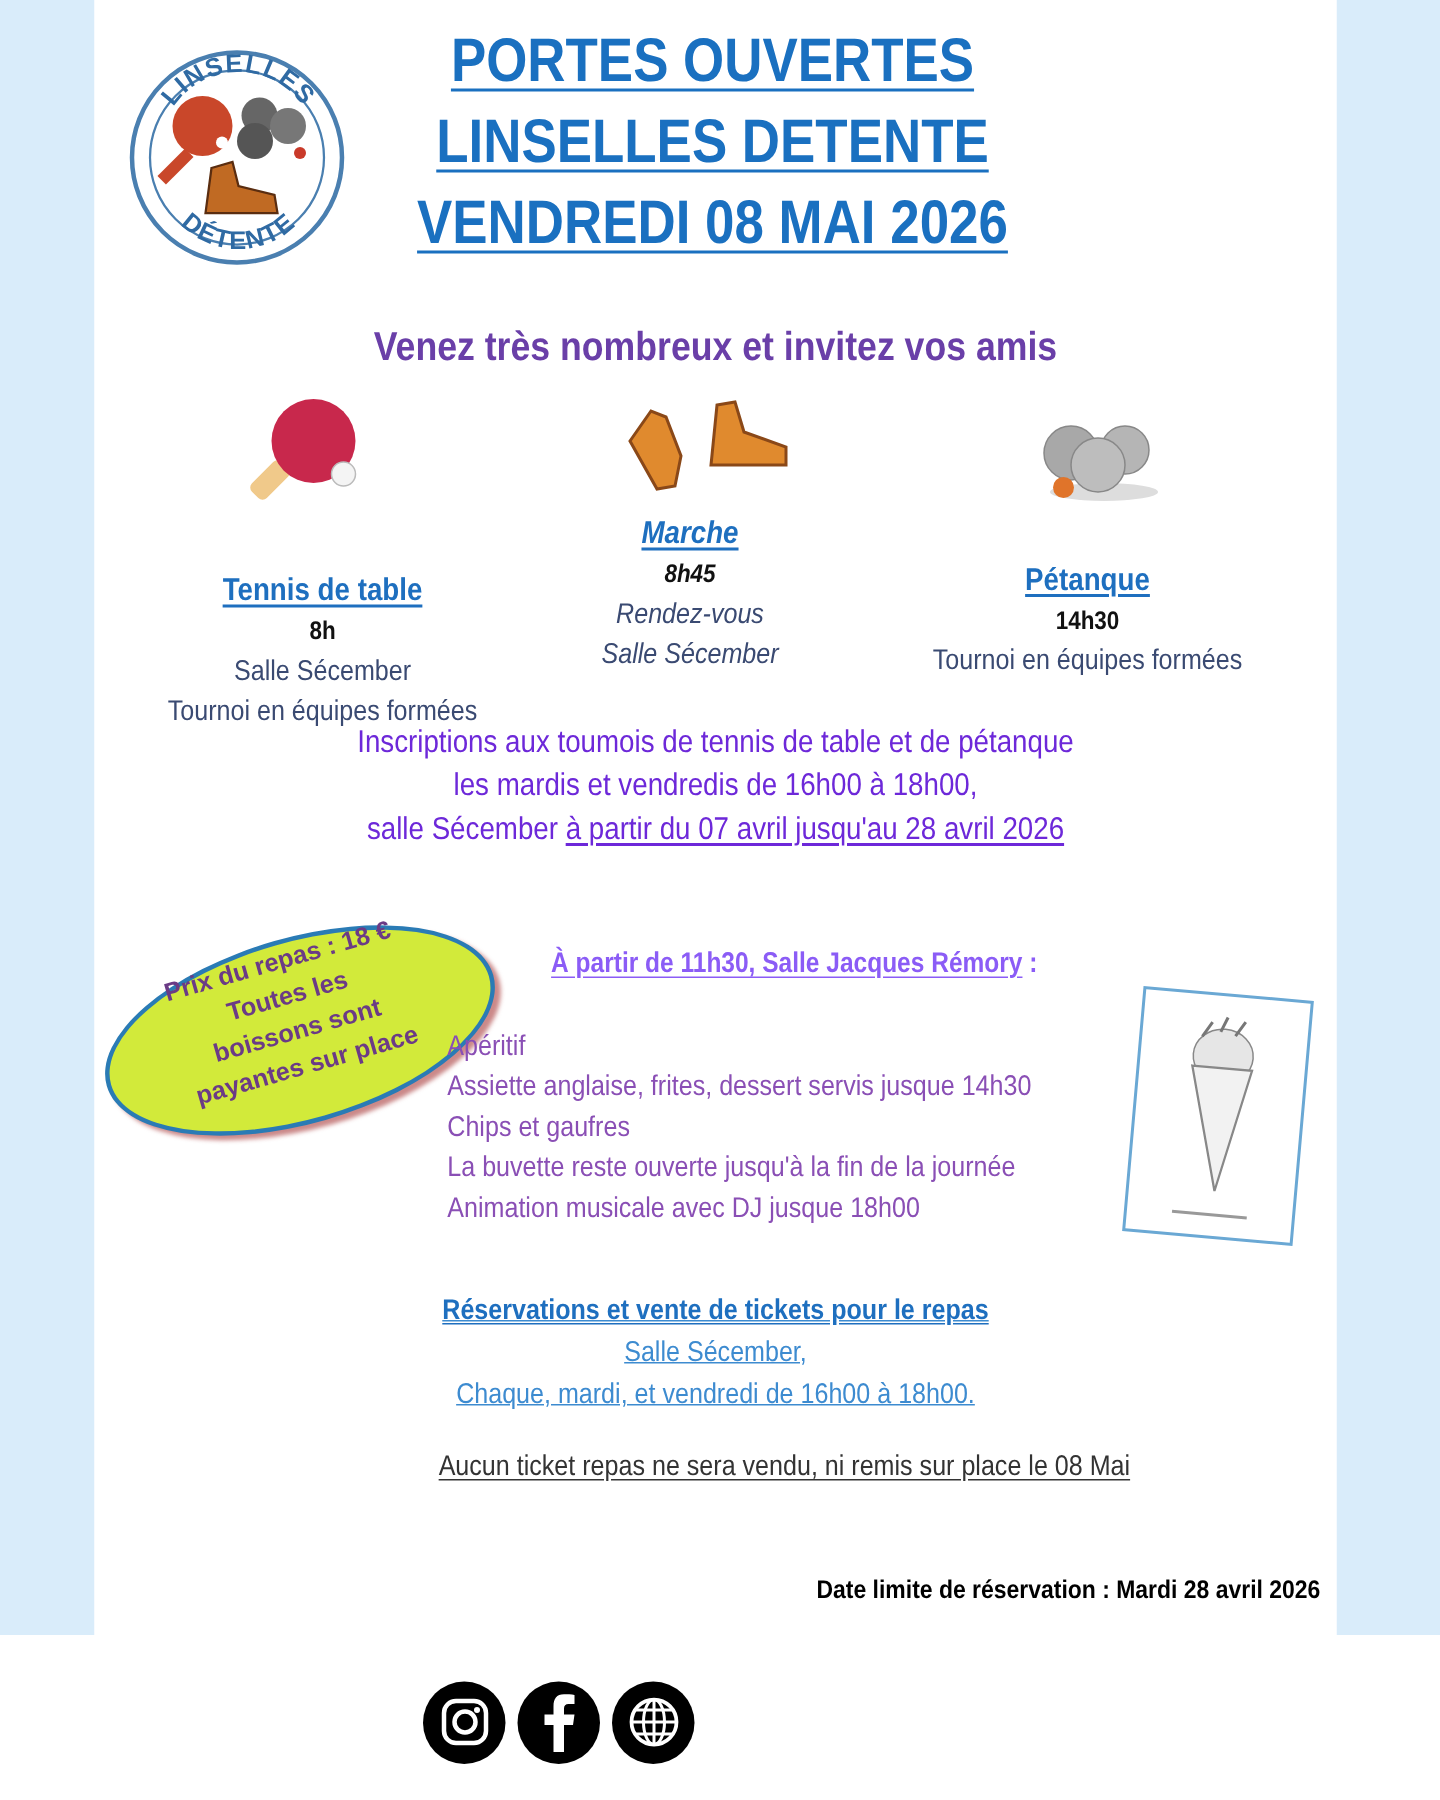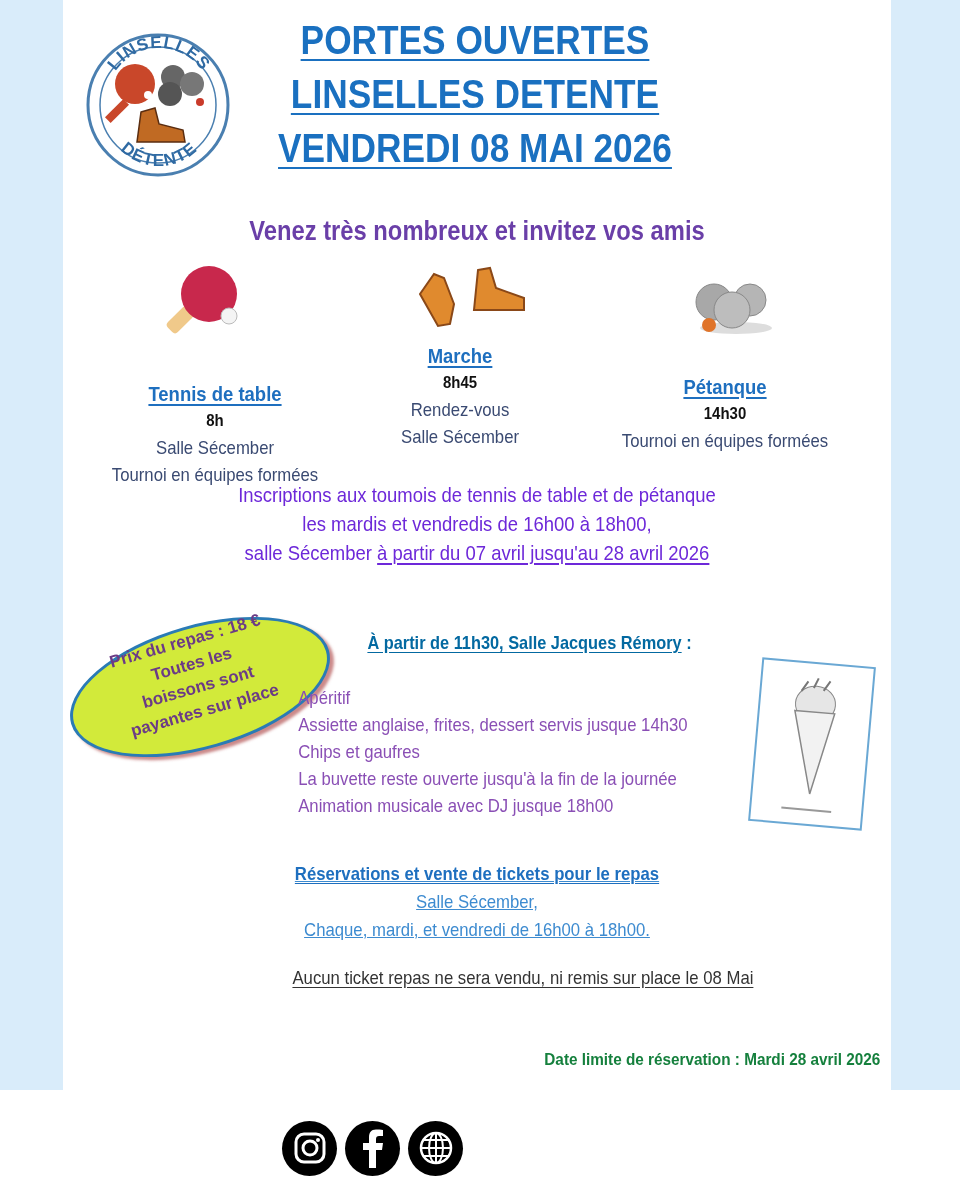--- a/index.html
+++ b/index.html
@@ -14,48 +14,48 @@
     .title { position:absolute; left:230px; width:490px; text-align:center; color:#1a70c0; font-weight:bold; font-size:41px; line-height:1; text-decoration:underline; text-decoration-thickness:2px; text-underline-offset:5px; transform:scaleX(0.86); transform-origin:center; }
     .t1 { top:20px; } .t2 { top:74px; } .t3 { top:128px; }
 
     .invite { position:absolute; top:216px; left:63px; width:828px; text-align:center; color:#6a3fa8; font-weight:bold; font-size:27px; transform:scaleX(0.88); }
 
     .act { position:absolute; text-align:center; font-size:19px; line-height:27px; color:#3a4a72; }
     .act .name { color:#1e6fbf; font-weight:bold; font-size:21px; text-decoration:underline; text-underline-offset:3px; }
     .act .time { color:#111; font-weight:bold; font-size:17px; }
     .act .txt { display:block; transform:scaleX(0.88); white-space:nowrap; }
     .act1 { left:85px; top:344px; width:260px;margin-top:36px; }
-    .act2 { left:345px; top:342px; width:230px; }
+    .act2 { left:345px; top:342px; width:230px;font-style:italic; }
     .act3 { left:590px; top:338px; width:270px;margin-top:35px; }
 
     .icon-box { position:absolute; }
 
     .insc { position:absolute; top:480px; left:63px; width:828px; text-align:center; color:#6d28d9; font-size:21px; line-height:29px; }
     .insc span.line { display:block; transform:scaleX(0.88); white-space:nowrap; }
     .insc u { text-underline-offset:3px; }
 
     .oval { position:absolute; left:66px; top:625px; width:262px; height:118px; border-radius:50%; background:#d2ea3a; border:3px solid #2a7bb5; transform:rotate(-16deg); box-shadow:3px 4px 3px rgba(160,40,40,0.55); }
     .oval-text { position:absolute; left:80px; top:628px; width:230px; text-align:center; color:#6b3b86; font-weight:bold; font-size:17px; line-height:24px; transform:rotate(-16deg); }
 
-    .meal-head { position:absolute; top:632px; left:330px; width:400px; text-align:center; color:#0369a1; font-size:19px; font-weight:bold; }
+    .meal-head { position:absolute; top:632px; left:330px; width:400px; text-align:center; color:#8b5cf6; font-size:19px; font-weight:bold; }
     .meal-head span.inner { display:inline-block; transform:scaleX(0.86); white-space:nowrap; }
     .meal-head u { text-underline-offset:3px; }
     .meal { position:absolute; top:684px; left:270px; width:470px; text-align:left; color:#8a4fb5; font-size:19px; line-height:27px; }
     .meal span { display:block; transform:scaleX(0.88); white-space:nowrap; }
 
     .frites { position:absolute; left:755px; top:662px; width:110px; height:160px; border:2px solid #6aa8d4; background:#fff; transform:rotate(5deg); }
 
     .resa { position:absolute; top:860px; left:63px; width:828px; text-align:center; color:#3d8bd0; font-size:19px; line-height:28px;text-decoration:underline; }
     .resa span { display:block; transform:scaleX(0.88); white-space:nowrap; }
     .resa .head { color:#1e6fbf; font-weight:bold; text-decoration:underline; text-underline-offset:3px; }
 
     .notice { position:absolute; top:967px; left:63px; width:920px; text-align:center; color:#333; font-size:19px; }
     .notice span { display:inline-block; transform:scaleX(0.88); text-decoration:underline; text-underline-offset:3px; white-space:nowrap; }
 
-    .deadline { position:absolute; top:1050px; left:440px; width:440px; text-align:right; color:#15803d; font-size:17px; font-weight:bold; }
+    .deadline { position:absolute; top:1050px; left:440px; width:440px; text-align:right; color:#000000; font-size:17px; font-weight:bold; }
     .deadline span { display:inline-block; transform:scaleX(0.9); transform-origin:right; white-space:nowrap; }
 
     .footer { position:absolute; top:1120px; left:282px; height:56px; display:flex; align-items:center; gap:8px; }
     .footer .circ { width:55px; height:55px; border-radius:50%; background:#000; display:flex; align-items:center; justify-content:center; }
     .footer .site { font-size:42px; font-weight:bold; color:#111; margin-left:4px; font-family:"DejaVu Sans", sans-serif; letter-spacing:-0.5px; }
   </style>
 </head>
 <body>
 
 <div class="side left"></div>

